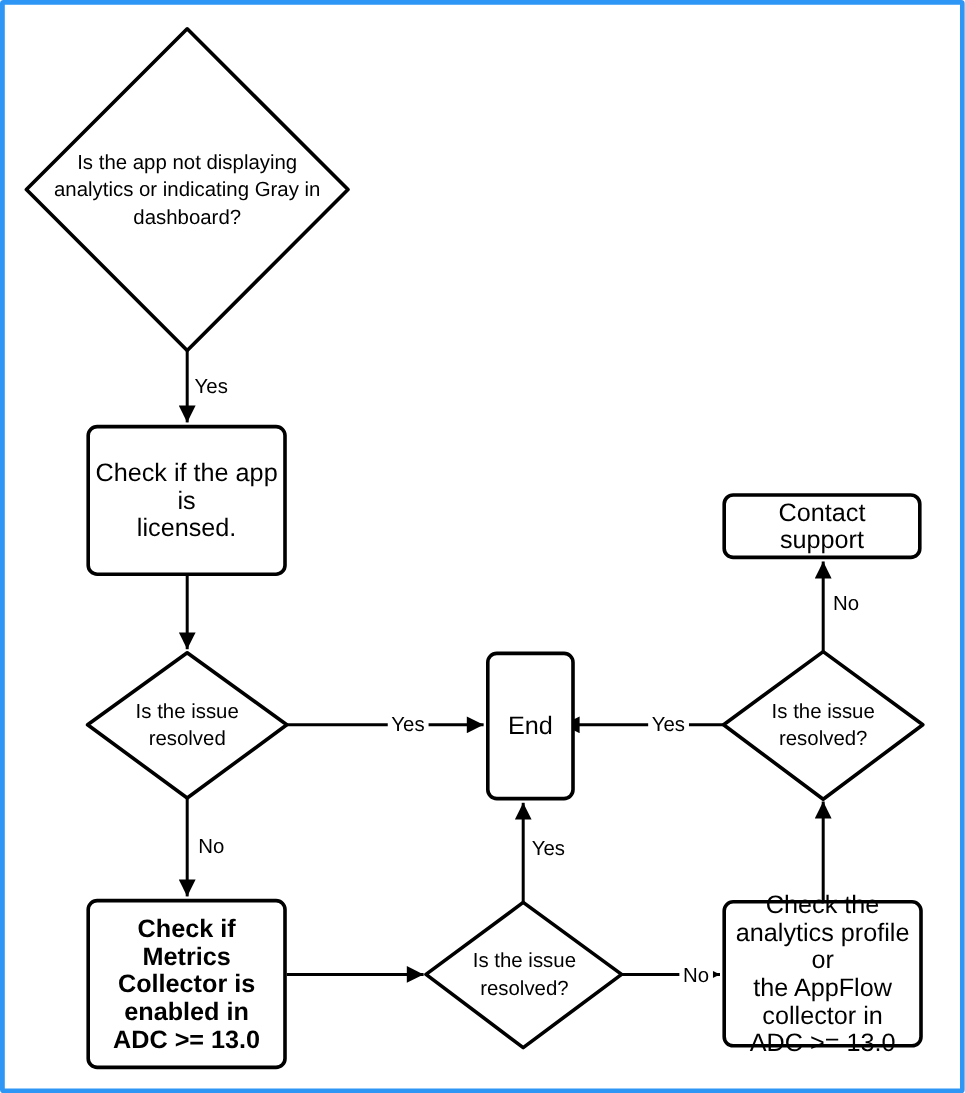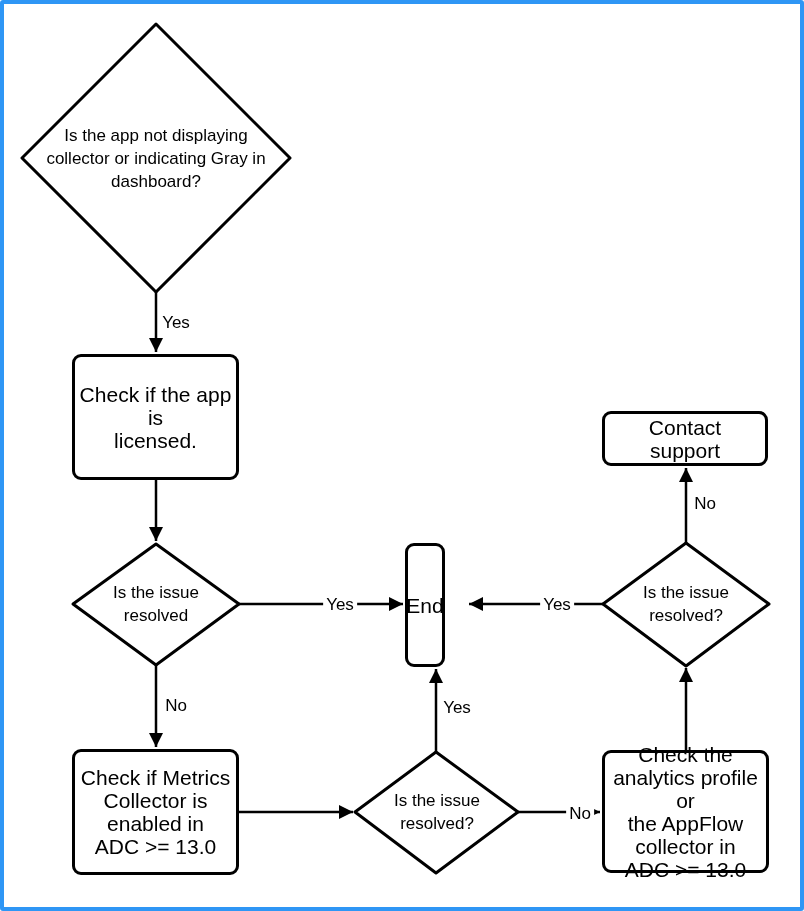--- a/index.html
+++ b/index.html
@@ -77,23 +77,23 @@
     background: var(--fill-color);
     padding: 0 3px;
     font-size: 17px;
     line-height: 19px;
     color: var(--text-color);
     z-index: 4;
     margin-left: 20px;
   }
   
   #rect-licensed { left: 72px;  top: 354px; width: 167px; height: 126px; }
-  #rect-end      { left: 405px; top: 543px; width: 40px;  height: 124px; }
+  #rect-end      { left: 405px; top: 543px; width: 74px;  height: 124px; }
   #rect-contact  { left: 602px; top: 411px; width: 166px; height: 55px;  }
-  #rect-metrics  { left: 72px;  top: 749px; width: 167px; height: 126px; }
+  #rect-metrics  { left: 72px;  top: 749px; width: 167px; height: 142px; font-weight: bold; }
   #rect-appflow  { left: 602px; top: 750px; width: 167px; height: 123px; }
   
   #lbl-start           { left: 156px; top: 158px; width: 272px; }
   #lbl-resolved-left   { left: 156px; top: 604px; width: 150px; }
   #lbl-resolved-middle { left: 437px; top: 812px; width: 150px; }
   #lbl-resolved-right  { left: 686px; top: 604px; width: 150px; }
   
   #el-start-yes          { left: 156px; top: 322px; }
   #el-resolved-left-yes  { left: 320px; top: 604px; }
   #el-resolved-left-no   { left: 156px; top: 705px; }
@@ -144,21 +144,21 @@
 enabled in
 ADC &gt;=  13.0</div>
 
   <div class="node-rect" id="rect-appflow">Check the
 analytics profile or
 the AppFlow
 collector in
 ADC &gt;= 13.0</div>
 
   <div class="node-label" id="lbl-start">Is the app not displaying
-collector or indicating Gray in
+analytics or indicating Gray in
 dashboard?</div>
 
   <div class="node-label" id="lbl-resolved-left">Is the issue
 resolved</div>
 
   <div class="node-label" id="lbl-resolved-middle">Is the issue
 resolved?</div>
 
   <div class="node-label" id="lbl-resolved-right">Is the issue
 resolved?</div>

